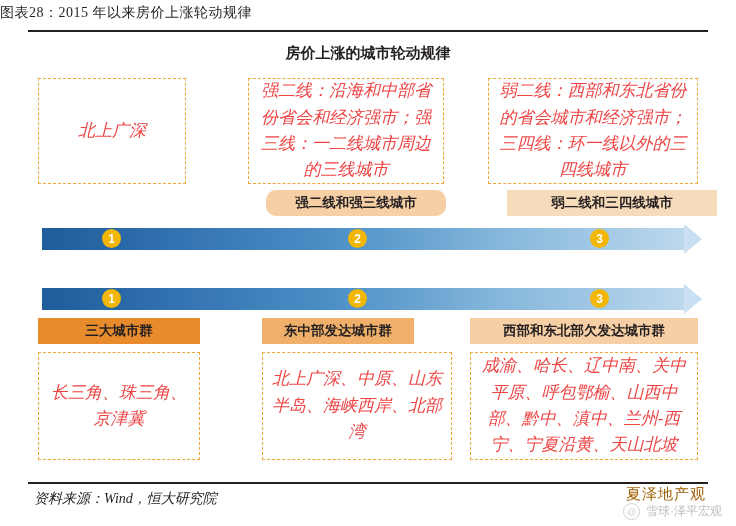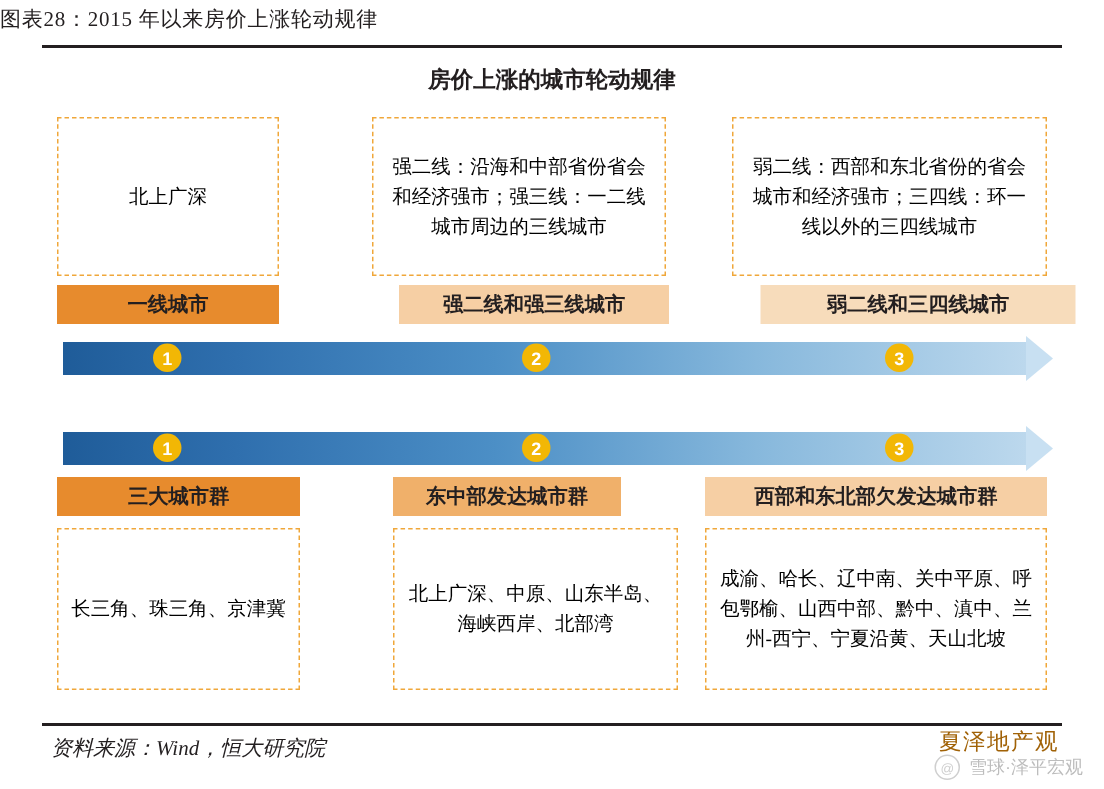--- a/index.html
+++ b/index.html
@@ -39,25 +39,26 @@
 
   
   .dbox{
     position:absolute;
     border:1px dashed #f0a73a;
     box-sizing:border-box;
     display:flex;
     align-items:center;
     justify-content:center;
     text-align:center;
-    font-size:13px;
+    font-size:17px;
     line-height:1.55;
     padding:6px 8px;
-    color:#000000;
+    color:#ef4444;
     background:#ffffff;
+    font-style:italic;
   }
 
   
   .label-bar{
     position:absolute;
     box-sizing:border-box;
     display:flex;
     align-items:center;
     justify-content:center;
     font-weight:bold;
@@ -126,22 +127,21 @@
 
   <div class="title">图表28：2015 年以来房价上涨轮动规律</div>
   <div class="rule-top"></div>
 
   <div class="section-title s1">房价上涨的城市轮动规律</div>
 
   <div class="dbox" style="left:38px;top:78px;width:148px;height:106px;">北上广深</div>
   <div class="dbox" style="left:248px;top:78px;width:196px;height:106px;">强二线：沿海和中部省份省会和经济强市；强三线：一二线城市周边的三线城市</div>
   <div class="dbox" style="left:488px;top:78px;width:210px;height:106px;">弱二线：西部和东北省份的省会城市和经济强市；三四线：环一线以外的三四线城市</div>
 
-  <div class="label-bar lb-strong" style="left:38px;top:190px;width:148px;">一线城市</div>
-  <div class="label-bar lb-light" style="left:266px;top:190px;width:180px;">强二线和强三线城市</div>
+  <div class="label-bar lb-light" style="left:266px;top:190px;width:180px;border-radius:10px;">强二线和强三线城市</div>
   <div class="label-bar lb-soft" style="left:507px;top:190px;width:210px;">弱二线和三四线城市</div>
 
   <div class="arrow" style="left:42px;top:228px;width:660px;">
     <div class="bar" style="width:642px;"></div>
     <div class="head"></div>
   </div>
   <div class="circle" style="left:102px;top:229px;">1</div>
   <div class="circle" style="left:348px;top:229px;">2</div>
   <div class="circle" style="left:590px;top:229px;">3</div>
 

